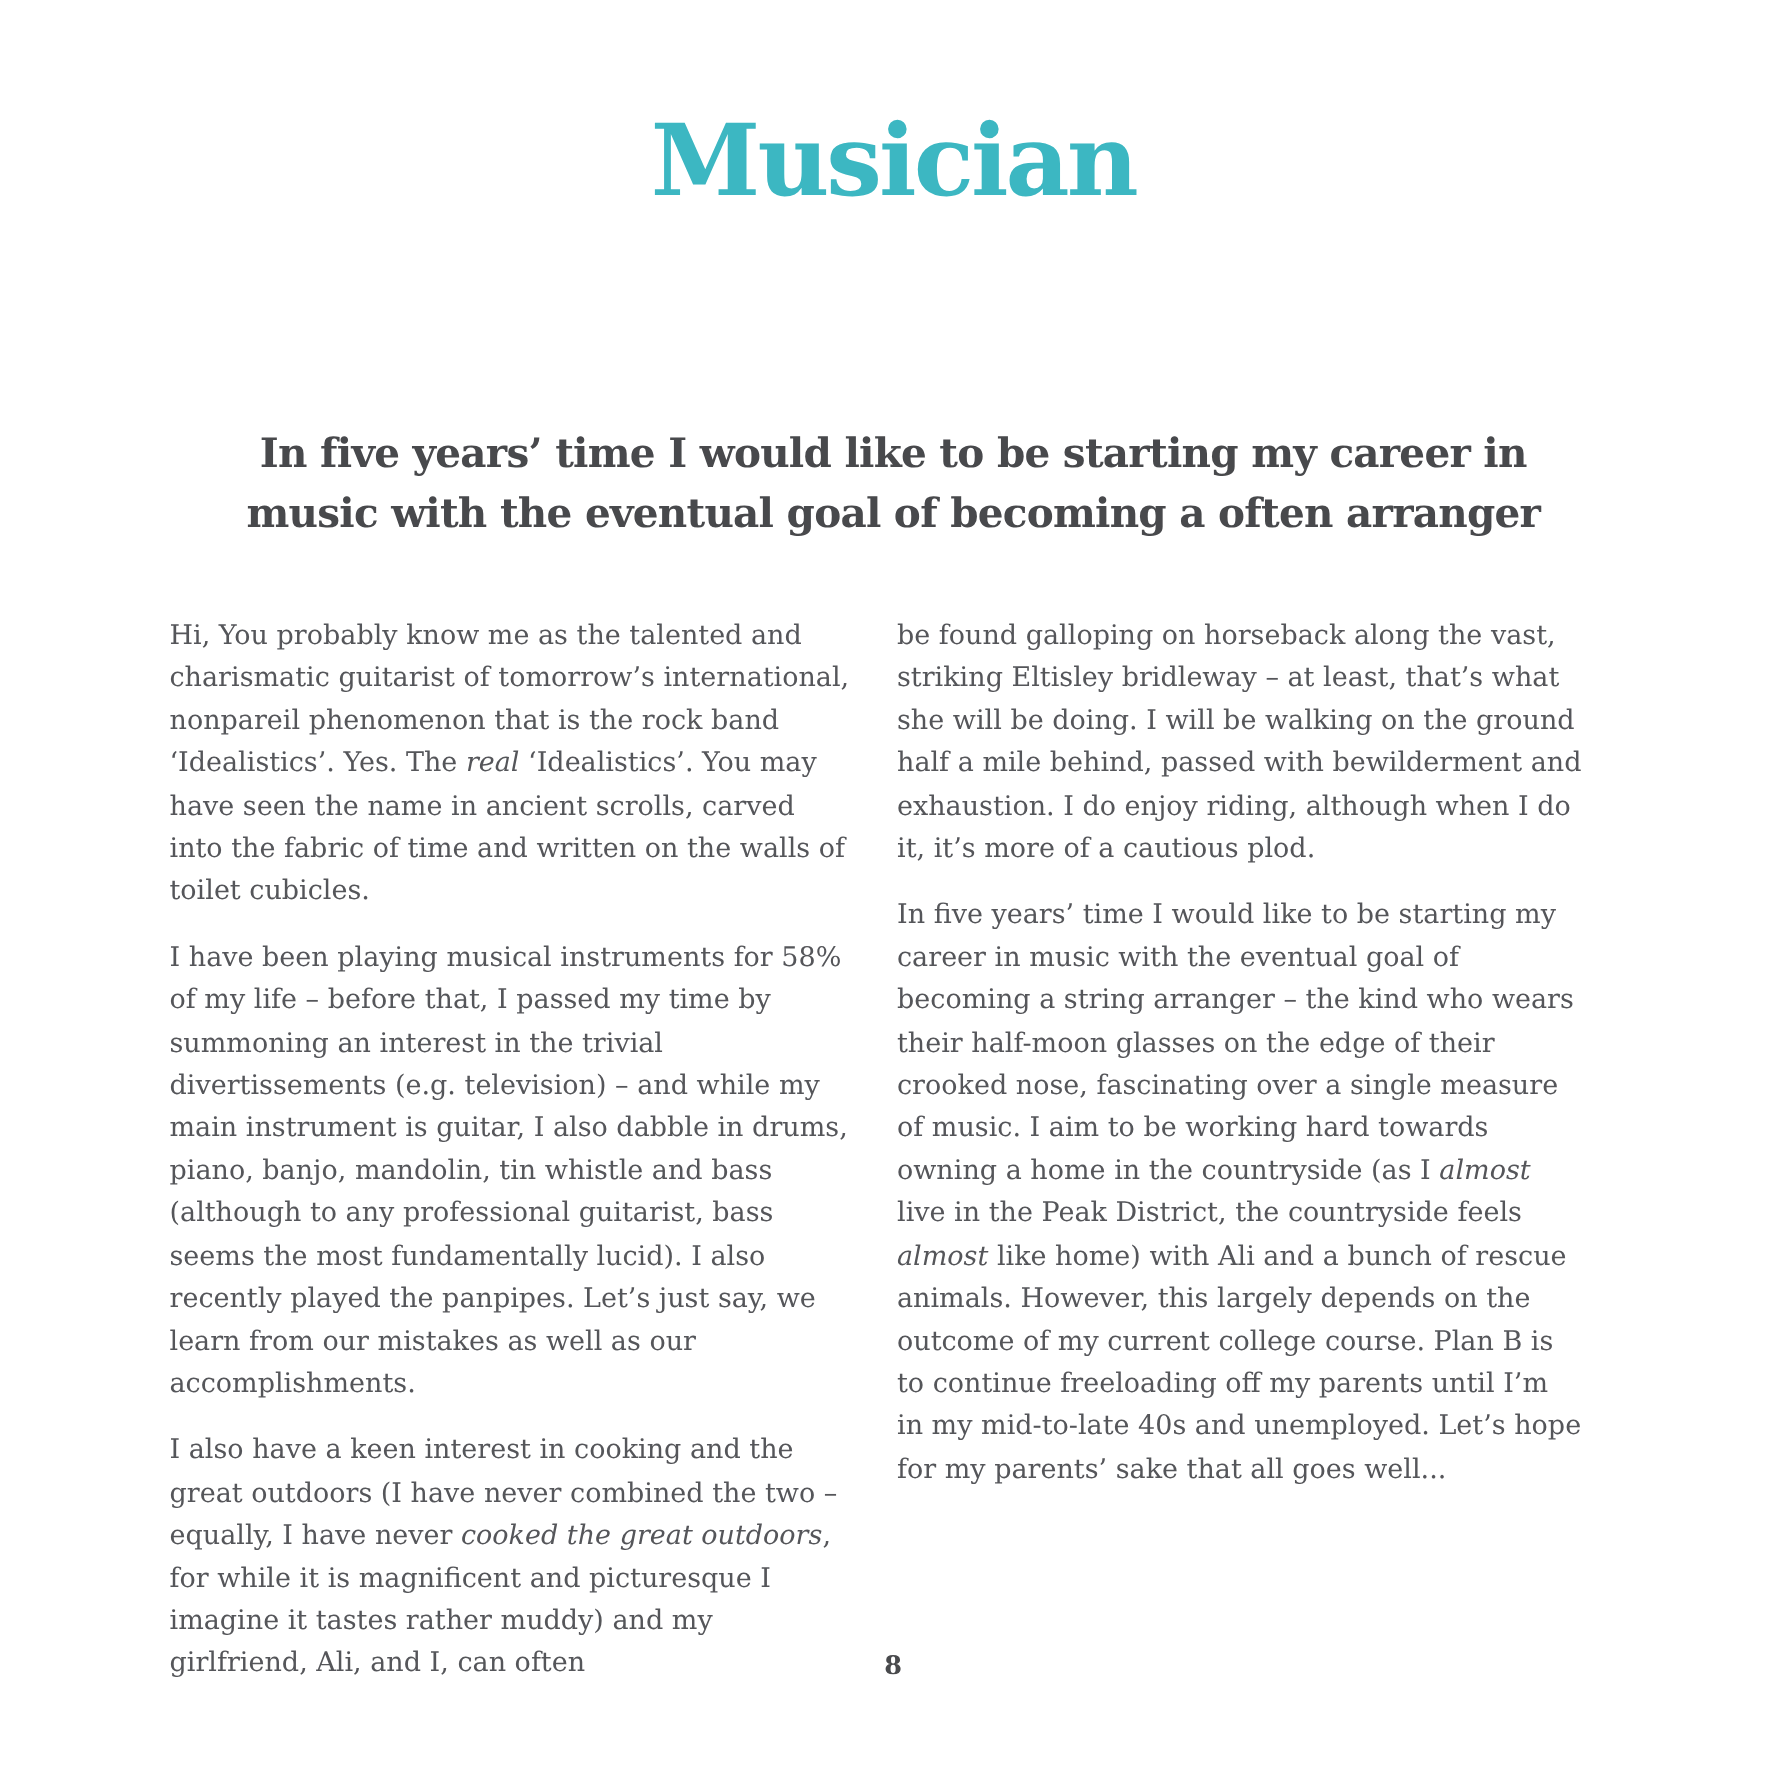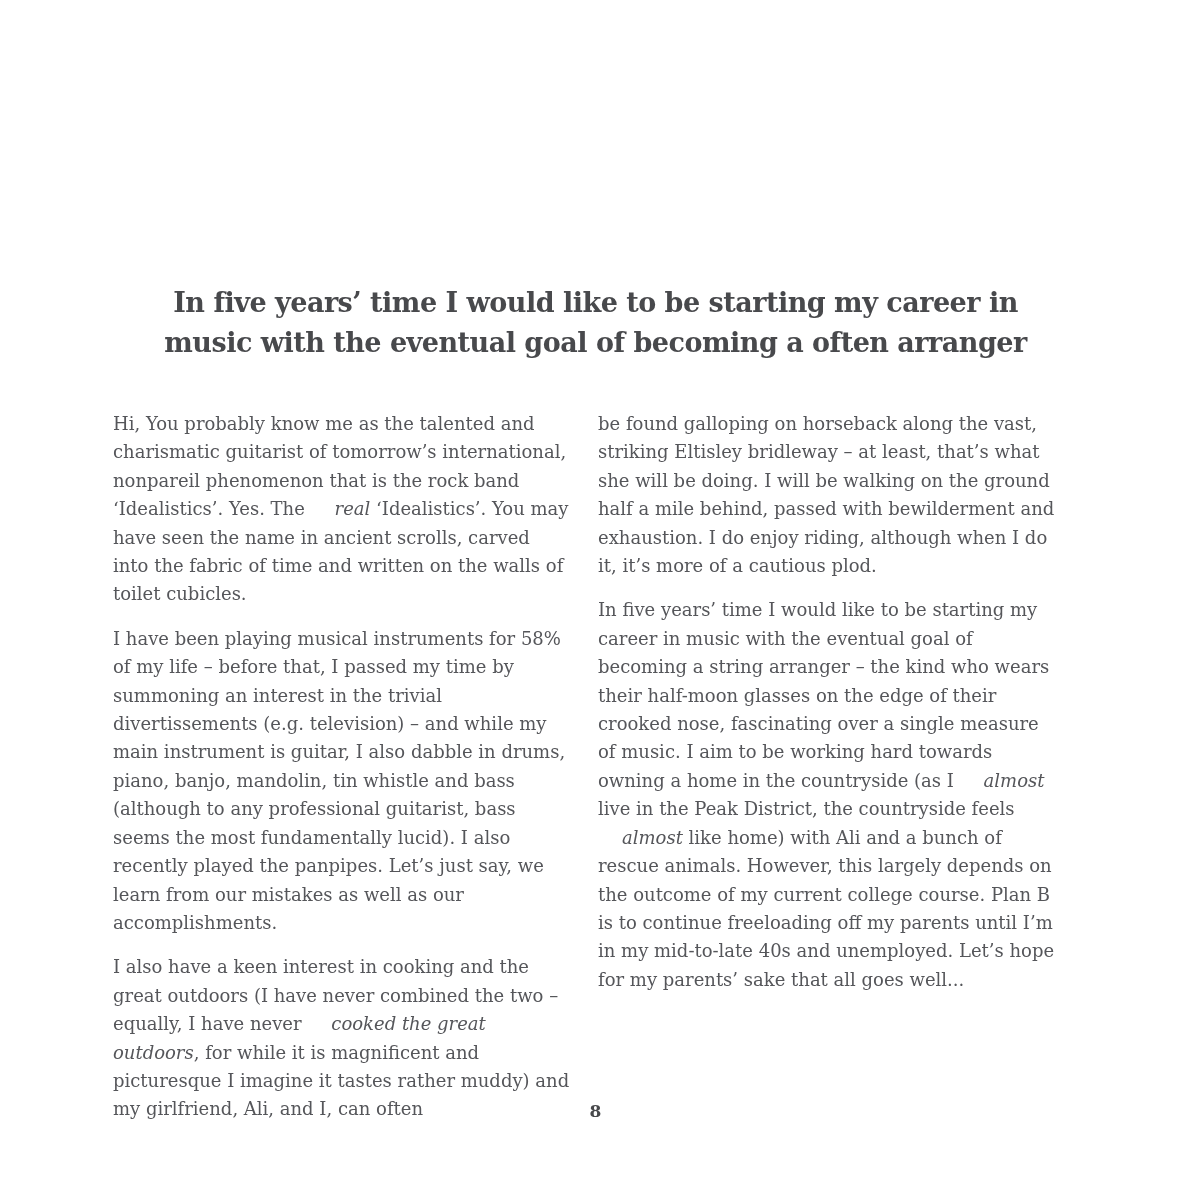--- a/index.html
+++ b/index.html
@@ -54,35 +54,36 @@
     gap:28px;
   }
   .col{
     width:457px;
   }
   .body-para{
     margin:0 0 16px 0;
     font-size:18px;line-height:28.4px;
     color:var(--body-gray);
   }
-  .body-para .em{font-style:italic;margin-left:24px;}
+  .body-para .em{font-style:italic;}
   .page-number{
     position:absolute;top:1101px;left:0;width:100%;
     text-align:center;
     font-size:17px;
     font-weight:bold;
     color:var(--quote-gray);
   }
 </style>
 </head>
 <body>
 
 <div class="page">
 
   <header class="header">
+    <h2 class="role-title">Musician</h2>
   </header>
 
   <p class="pull-quote">
     <span class="pull-quote-line">In five years’ time I would like to be starting my career in</span><br>
     <span class="pull-quote-line">music with the eventual goal of becoming a often arranger</span>
   </p>
 
   <main class="columns">
     <div class="col">
         <p class="body-para"><span>Hi, You probably know me as the talented and charismatic guitarist of tomorrow’s international, nonpareil phenomenon that is the rock band ‘Idealistics’. Yes. The </span><span class="em">real</span><span> ‘Idealistics’. You may have seen the name in ancient scrolls, carved into the fabric of time and written on the walls of toilet cubicles.</span></p>

